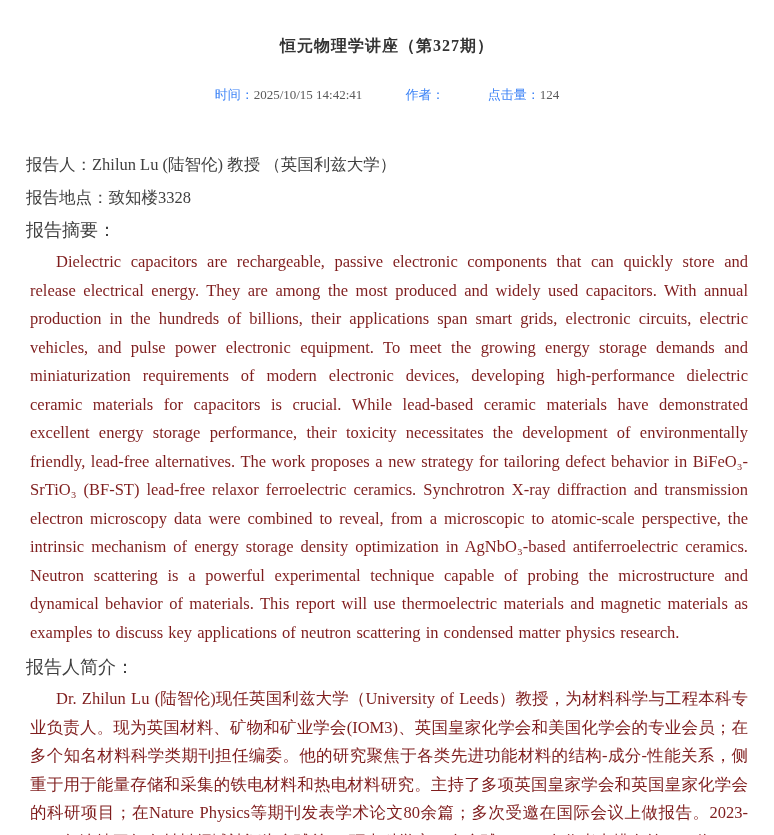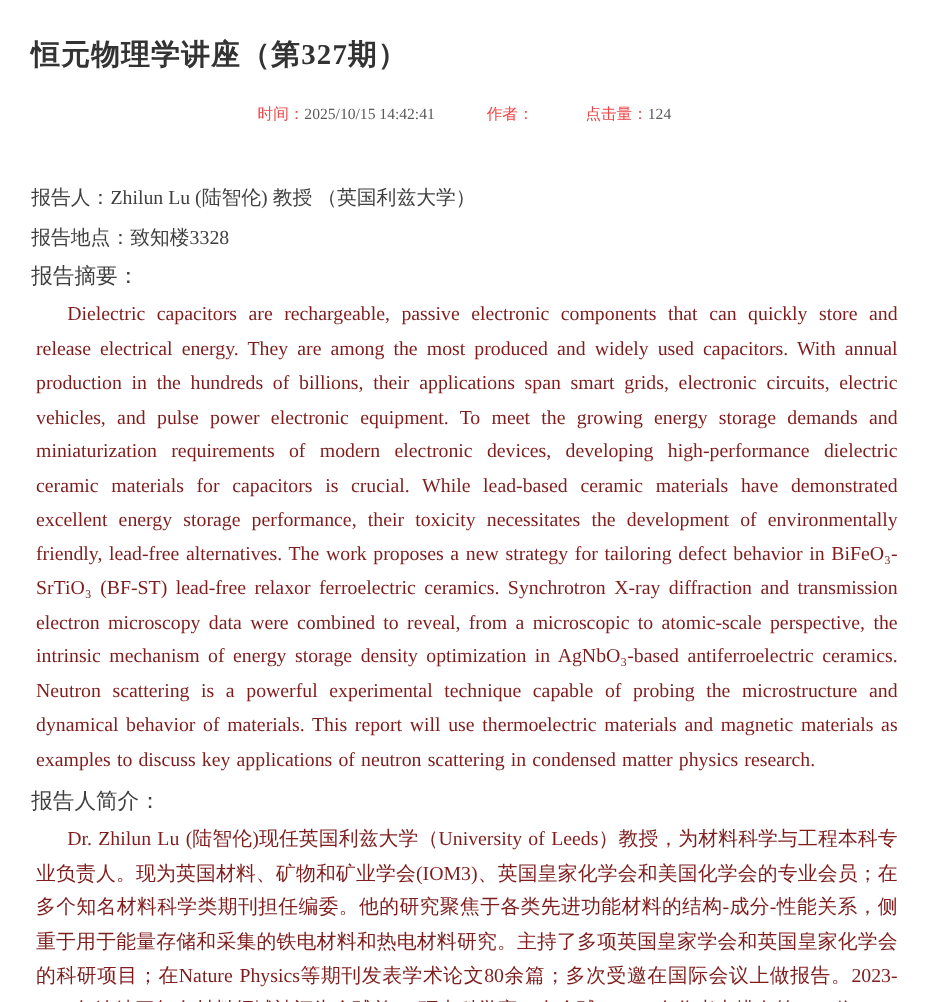--- a/index.html
+++ b/index.html
@@ -11,39 +11,40 @@
     width: 774px;
     min-height: 835px;
     box-sizing: border-box;
     background: #ffffff;
     padding: 24px 26px 30px 26px;
     font-family: "Liberation Serif", "DejaVu Serif", serif;
     color: #3f3f3f;
   }
   .title {
     margin: 8px 0 0 0;
-    font-size: 24px;
+    text-align: center;
+    font-size: 16px;
     font-weight: 700;
     color: #333333;
     letter-spacing: 1px;
     line-height: 28px;
   }
   .meta {
     margin-top: 26px;
     text-align: center;
     font-size: 13px;
     color: #595959;
     line-height: 18px;
   }
   .meta-item {
     display: inline-block;
     margin: 0 20px;
     white-space: nowrap;
   }
-  .meta-label { color: #ef4444; }
+  .meta-label { color: #3b82f6; }
   .meta-value { color: #595959; }
   .content {
     margin-top: 44px;
   }
   .field-row {
     font-size: 16.5px;
     line-height: 33px;
     white-space: nowrap;
   }
   .section-heading {

